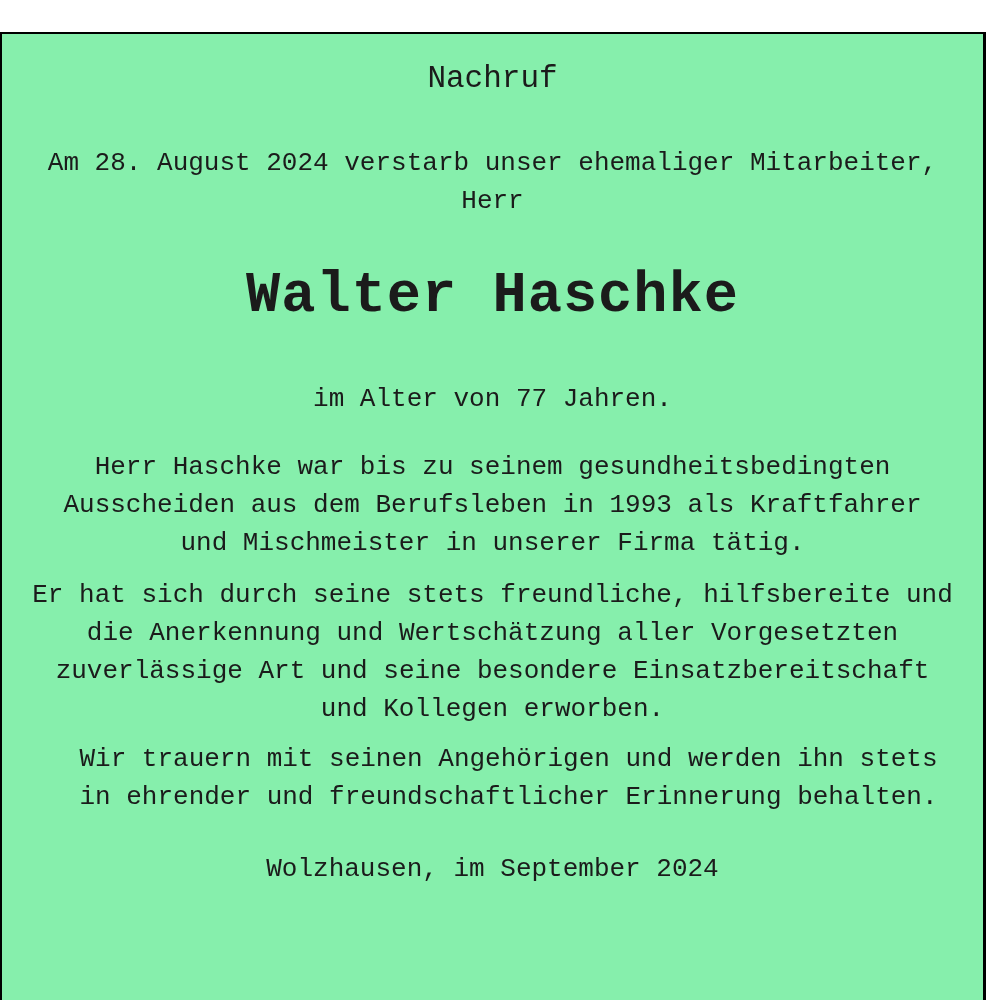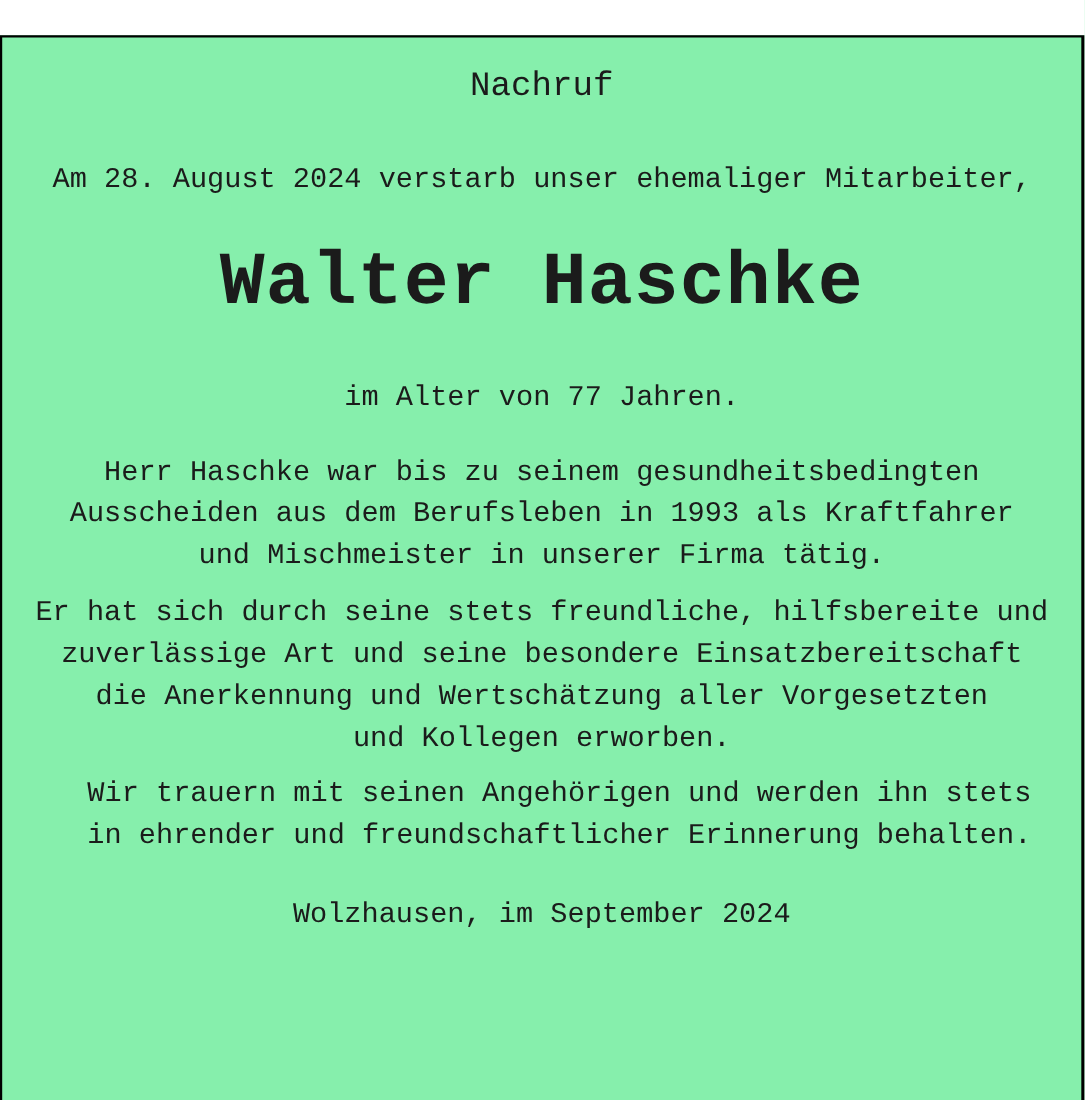--- a/index.html
+++ b/index.html
@@ -29,21 +29,21 @@
   .header {
     margin-top: 26px;
     font-size: 31px;
     line-height: 38px;
   }
   .intro {
     margin-top: 46px;
   }
   .deceased-name {
     margin-top: 36px;
-    font-size: 68px;
+    font-size: 57px;
     line-height: 80px;
     font-weight: bold;
     letter-spacing: 1px;
     white-space: nowrap;
   }
   .age {
     margin-top: 44px;
   }
   .para1 { margin-top: 30px; }
   .para2 { margin-top: 14px; }
@@ -53,36 +53,37 @@
 </style>
 </head>
 <body>
 
 <div class="notice">
 
   <div class="header line">Nachruf</div>
 
   <div class="intro">
     <div class="line">Am 28. August 2024 verstarb unser ehemaliger Mitarbeiter,</div>
+    <div class="line">Herr</div>
   </div>
 
   <div class="deceased-name">Walter Haschke</div>
 
   <div class="age line">im Alter von 77 Jahren.</div>
 
   <div class="para1">
     <div class="line">Herr Haschke war bis zu seinem gesundheitsbedingten</div>
     <div class="line">Ausscheiden aus dem Berufsleben in 1993 als Kraftfahrer</div>
     <div class="line">und Mischmeister in unserer Firma tätig.</div>
   </div>
 
   <div class="para2">
     <div class="line">Er hat sich durch seine stets freundliche, hilfsbereite und</div>
+    <div class="line">die Anerkennung und Wertschätzung aller Vorgesetzten</div>
     <div class="line">zuverlässige Art und seine besondere Einsatzbereitschaft</div>
-    <div class="line">die Anerkennung und Wertschätzung aller Vorgesetzten</div>
     <div class="line">und Kollegen erworben.</div>
   </div>
 
   <div class="para3">
     <div class="line">Wir trauern mit seinen Angehörigen und werden ihn stets</div>
     <div class="line">in ehrender und freundschaftlicher Erinnerung behalten.</div>
   </div>
 
 
   <div class="closing line">Wolzhausen, im September 2024</div>

